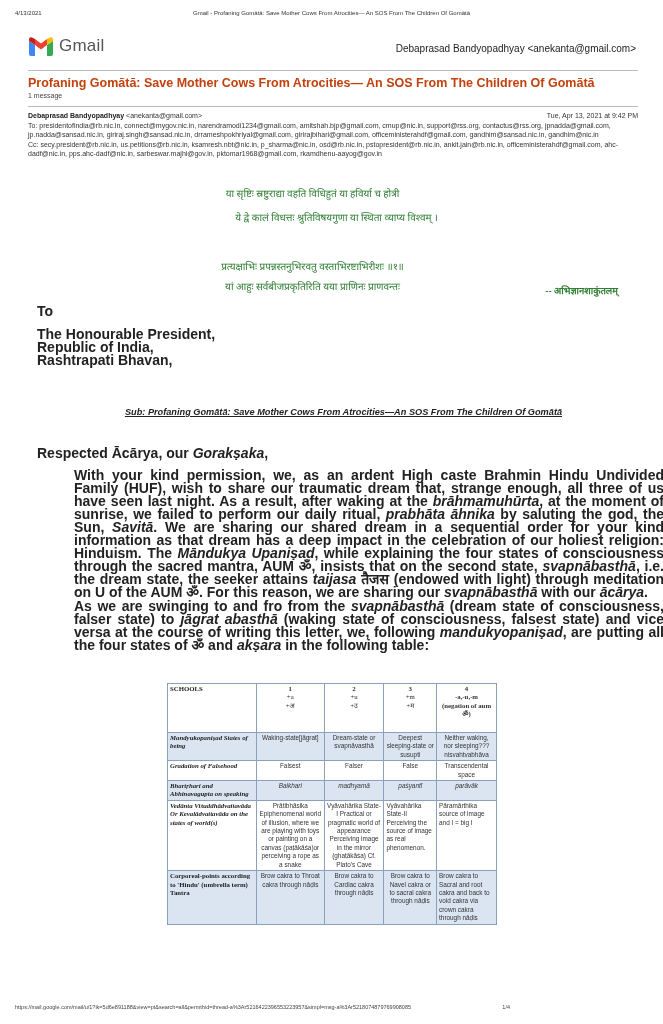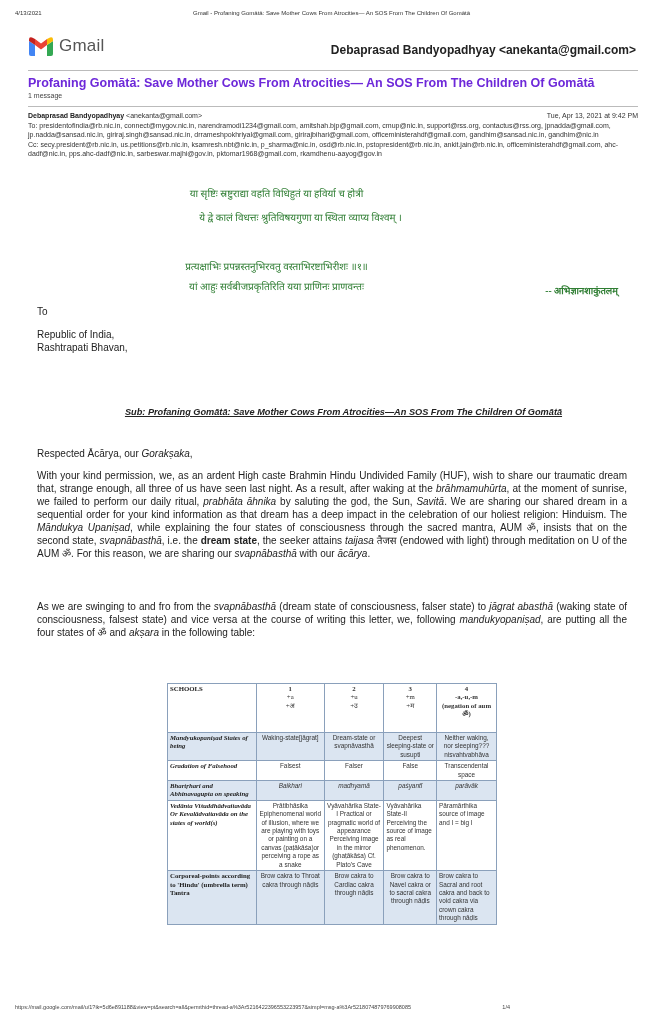--- a/index.html
+++ b/index.html
@@ -4,31 +4,31 @@
 <style>
   html, body { margin: 0; padding: 0; background: #ffffff; }
   body { width: 663px; height: 1024px; position: relative; overflow: hidden; font-family: "Liberation Sans", sans-serif; color: #222; }
   .print-header { position: absolute; top: 10px; left: 0; width: 663px; font-size: 6px; color: #333; }
   .print-header .date { position: absolute; left: 15px; }
   .print-header .title { position: absolute; left: 0; width: 663px; text-align: center; }
   .gmail-bar { position: absolute; top: 36px; left: 28px; width: 610px; height: 26px; }
   .logo { position: absolute; left: 0; top: 0; display: flex; align-items: center; }
   .logo svg { width: 26px; height: 20px; }
   .logo-text { font-size: 17px; color: #555; margin-left: 5px; letter-spacing: 0.2px; }
-  .account { position: absolute; right: 2px; top: 7px; font-size: 12px; font-weight: bold; color: #222; }
+  .account { position: absolute; right: 2px; top: 7px; font-size: 10px; font-weight: normal; color: #222; }
   .hr { position: absolute; left: 28px; width: 610px; height: 0; border-top: 1px solid #bbb; }
-  .subject { position: absolute; top: 76px; left: 28px; font-size: 12.5px; font-weight: bold; color: #6d28d9; }
+  .subject { position: absolute; top: 76px; left: 28px; font-size: 12.5px; font-weight: bold; color: #c2410c; }
   .msgcount { position: absolute; top: 92px; left: 28px; font-size: 7px; color: #444; }
   .meta { position: absolute; top: 111px; left: 28px; width: 610px; font-size: 7px; line-height: 9.6px; color: #333; }
   .meta .from-name { font-weight: bold; color: #222; }
   .meta .date-time { position: absolute; right: 0; top: 0; }
-  .verse { position: absolute; left: 0; width: 553px; text-align: center; color: #2e7d32; font-family: "Liberation Serif", serif; font-size: 10px; }
+  .verse { position: absolute; left: 0; width: 553px; text-align: center; color: #2e7d32; font-family: "Liberation Serif", serif; font-size: 10px; padding-left: 36px; }
   .verse-src { position: absolute; top: 284px; right: 45px; color: #2e7d32; font-family: "Liberation Serif", serif; font-size: 9.5px; font-weight: bold; margin-left: 40px; }
-  .letter { position: absolute; left: 37px; width: 590px; font-size: 10px; color: #222; line-height: 13px; }
-  .justify { text-align: justify; }
+  .letter { position: absolute; left: 37px; width: 590px; font-size: 14px; color: #222; line-height: 13px; font-weight: bold; }
+  .justify { text-align: justify; margin-left: 37px; }
   .sub-line { position: absolute; top: 407px; left: 0; width: 663px; text-align: center; font-size: 9.2px; font-weight: bold; font-style: italic; text-decoration: underline; margin-left: 12px; }
   i { font-style: italic; }
   table.schools { position: absolute; top: 683px; left: 167px; width: 330px; border-collapse: collapse; font-family: "Liberation Serif", serif; font-size: 6.8px; line-height: 8.4px; color: #333; }
   table.schools td { border: 1px solid #8aa0bb; vertical-align: top; text-align: center; padding: 1px 2px; }
   table.schools td.rh { text-align: left; font-weight: bold; font-style: italic; width: 84px; color: #222; }
   table.schools tr.hdr td.rh { font-style: normal; }
   table.schools tr.blue td { background: #dbe5f1; }
   table.schools td .sans { font-family: "Liberation Sans", sans-serif; font-size: 6.4px; }
   .footer { position: absolute; top: 1004px; left: 0; width: 663px; font-size: 5.5px; color: #444; }
   .footer .url { position: absolute; left: 15px; }
@@ -75,20 +75,21 @@
 </div>
 
 <div class="verse" style="top:186px;">या सृष्टिः स्रष्टुराद्या वहति विधिहुतं या हविर्या च होत्री</div>
 <div class="verse" style="top:210px;margin-left:24px;">ये द्वे कालं विधत्तः श्रुतिविषयगुणा या स्थिता व्याप्य विश्वम् ।</div>
 <div class="verse" style="top:235px;margin-top:44px;">यां आहुः सर्वबीजप्रकृतिरिति यया प्राणिनः प्राणवन्तः</div>
 <div class="verse" style="top:259px;">प्रत्यक्षाभिः प्रपन्नस्तनुभिरवतु वस्ताभिरष्टाभिरीशः ॥१॥</div>
 <div class="verse-src">-- अभिज्ञानशाकुंतलम्</div>
 
 <div class="letter" style="top:305px;">To</div>
 <div class="letter" style="top:328px;">
+  <div>The Honourable President,</div>
   <div>Republic of India,</div>
   <div>Rashtrapati Bhavan,</div>
 </div>
 
 <div class="sub-line">Sub: Profaning Gomātā: Save Mother Cows From Atrocities—An SOS  From The Children Of Gomātā</div>
 
 <div class="letter" style="top:447px;"><span>Respected Ācārya, our </span><i>Gorakṣaka</i><span>,</span></div>
 
 <div class="letter justify" style="top:469px;"><span>With your kind permission, we, as an ardent High caste Brahmin Hindu Undivided Family (HUF), wish to share our traumatic dream that, strange enough, all three of us have seen last night. As a result, after waking at the </span><i>brāhmamuhūrta</i><span>, at the moment of sunrise, we failed to perform our daily ritual, </span><i>prabhāta āhnika</i><span> by saluting the god, the Sun, </span><i>Savitā</i><span>. We are sharing our shared dream in a sequential order for your kind information as that dream has a deep impact in the celebration of our holiest religion: Hinduism. The </span><i>Māndukya Upaniṣad</i><span>, while explaining the four states of consciousness through the sacred mantra, AUM ॐ, insists that on the second state, </span><i>svapnābasthā</i><span>, i.e. the </span><b>dream state</b><span>,  the seeker attains </span><i>taijasa</i><span> तैजस (endowed with light) through meditation on U of the AUM ॐ. For this reason, we are sharing our </span><i>svapnābasthā</i><span> with our </span><i>ācārya</i><span>.</span></div>
 

